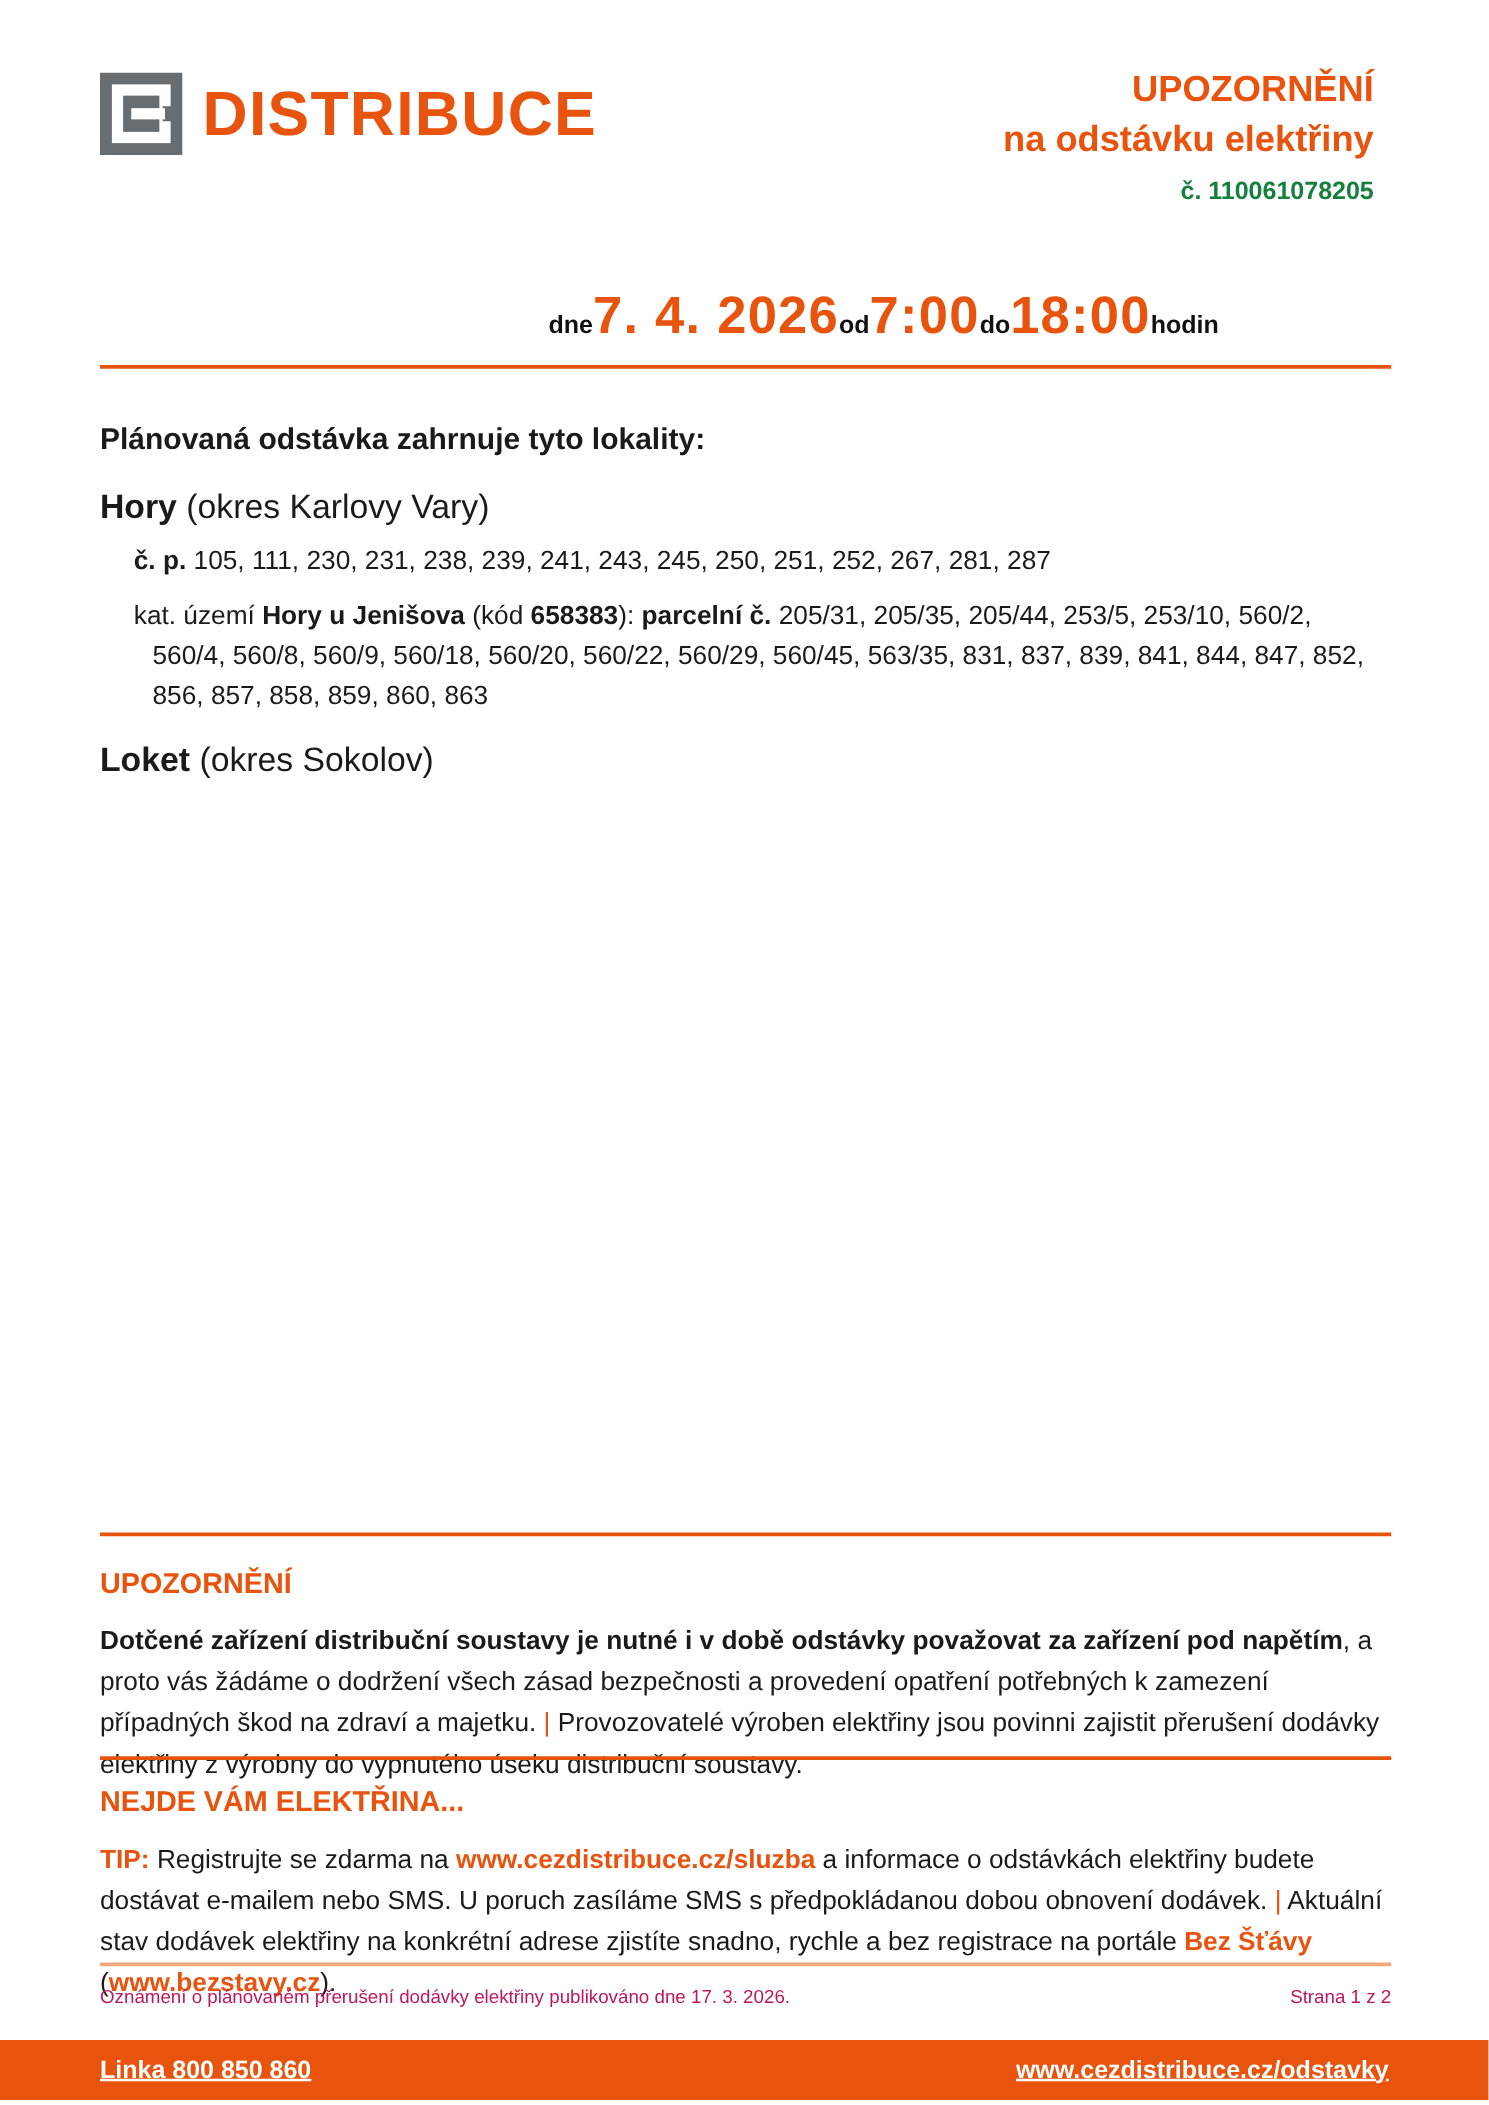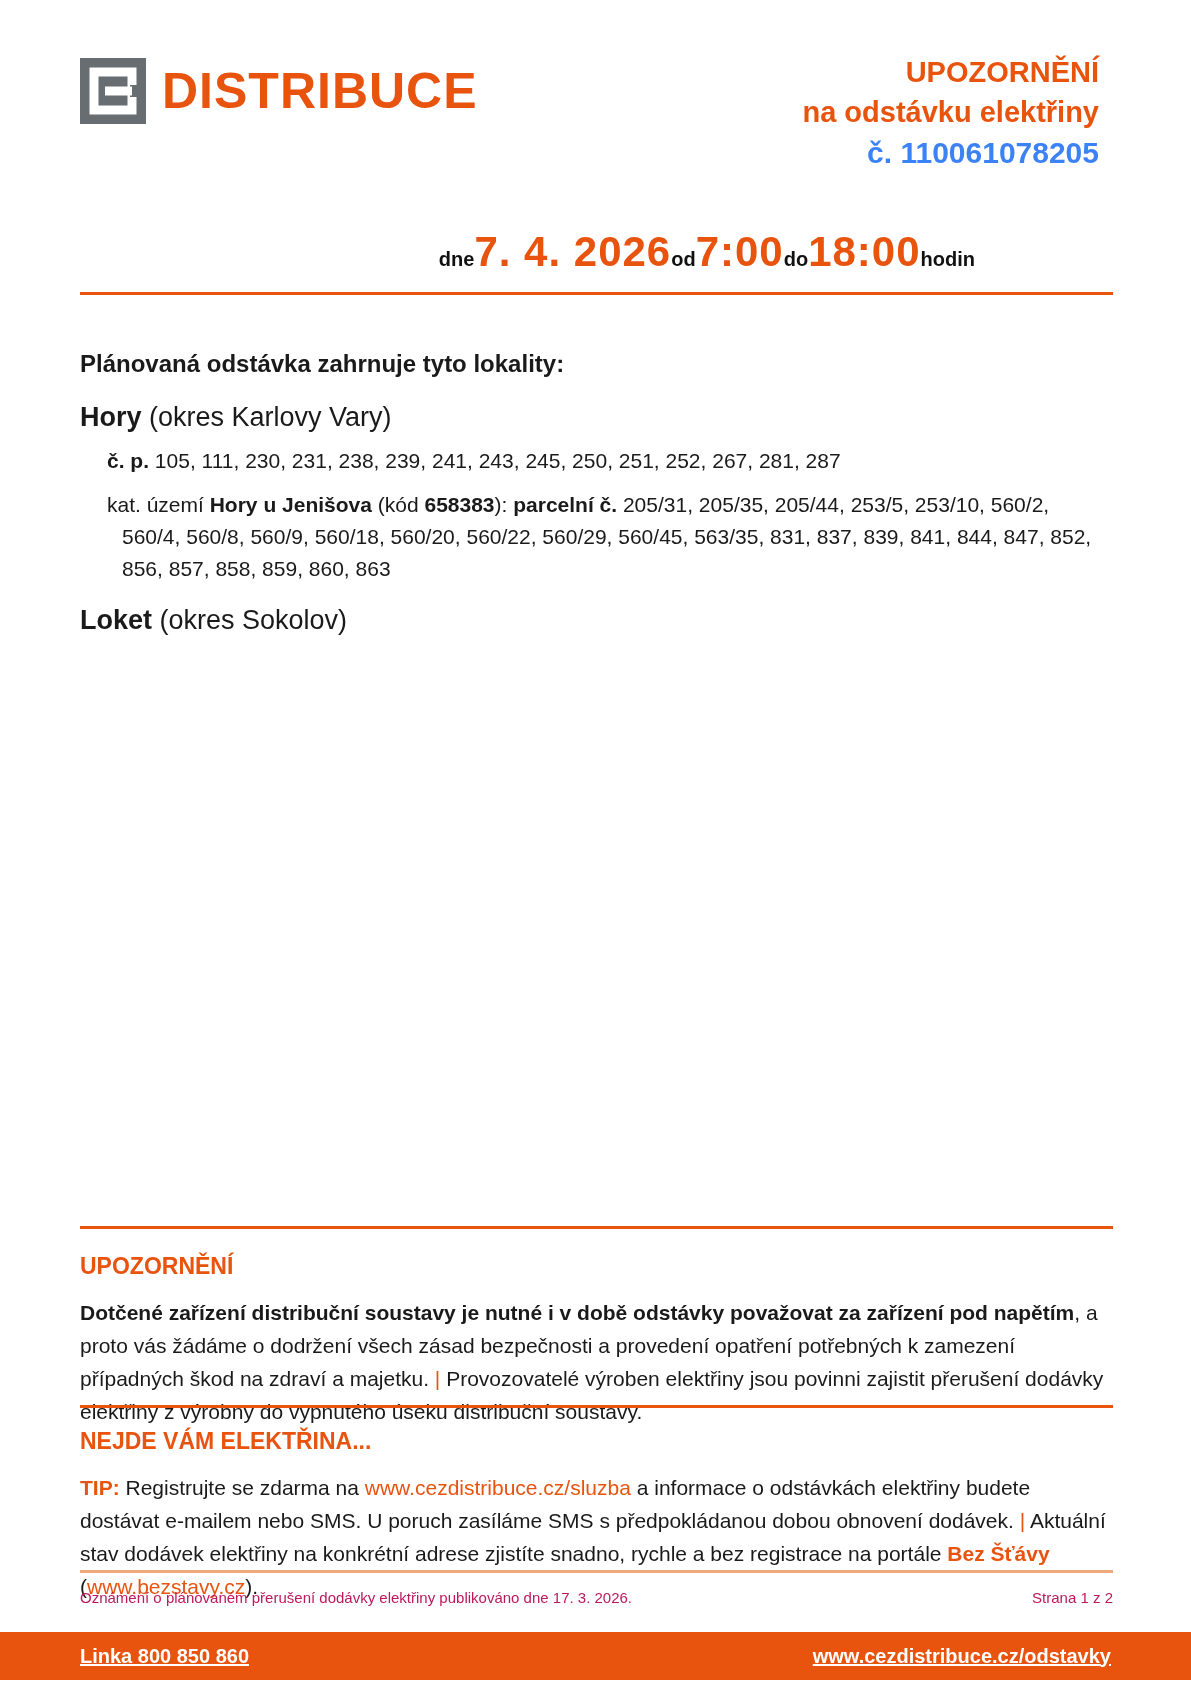--- a/index.html
+++ b/index.html
@@ -17,48 +17,48 @@
     font-family:"Liberation Sans", sans-serif;
     color:var(--ink);
     overflow:hidden;
   }
   
   .logo-row{position:absolute;left:80px;top:58px;display:flex;align-items:center;gap:16px;}
   .logo-square{width:66px;height:66px;display:block;}
   .brand{color:var(--accent);font-weight:bold;font-size:50px;letter-spacing:1px;line-height:66px;}
   .header-right{position:absolute;right:92px;top:52px;text-align:right;}
   .hr-line1,.hr-line2{color:var(--accent);font-weight:bold;font-size:29px;line-height:40px;}
-  .hr-line3{color:#3b82f6;font-weight:bold;font-size:30px;line-height:42px;}
+  .hr-line3{color:#15803d;font-weight:bold;font-size:20px;line-height:42px;}
   
   .schedule{position:absolute;left:80px;right:78px;top:228px;border-bottom:3px solid var(--accent);padding:0 0 16px 0;}
   .schedule-inner{margin-left:62px;margin-right:138px;display:flex;align-items:baseline;justify-content:flex-end;}
   .sch-label{font-size:20px;font-weight:bold;color:#111;}
   .sch-value{font-size:42px;font-weight:bold;color:var(--accent);letter-spacing:1px;}
   
   .localities{position:absolute;left:80px;right:78px;top:338px;}
-  .loc-heading{font-size:24px;font-weight:bold;margin:12px 0 24px 0;}
+  .loc-heading{font-size:24px;font-weight:bold;margin:0 0 24px 0;}
   .group{margin:0 0 20px 0;}
   .group-title{font-size:27px;margin:20px 0 12px 0;font-weight:normal;}
   .loc-line{font-size:21px;line-height:32px;margin:12px 0;padding-left:27px;}
   .loc-line.hang{padding-left:42px;text-indent:-15px;}
   
   .warning{position:absolute;left:80px;right:78px;top:1226px;border-top:3px solid var(--accent);padding-top:24px;}
   .tip{position:absolute;left:80px;right:78px;top:1405px;border-top:3px solid var(--accent);padding-top:20px;}
   .section-heading{color:var(--accent);font-size:23px;font-weight:bold;margin:0 0 16px 0;}
   .section-par{font-size:21px;line-height:33px;margin:0;}
   
   .footnote{position:absolute;left:80px;right:78px;top:1570px;border-top:3px solid var(--soft-line);
     padding-top:16px;display:flex;justify-content:space-between;font-size:15px;color:#be185d;}
   .bottombar{position:absolute;left:0;right:0;bottom:0;height:48px;background:var(--accent);
     color:#fff;display:flex;justify-content:space-between;align-items:center;padding:0 80px;
     font-weight:bold;font-size:20px;text-decoration:underline;}
   
   .b{font-weight:bold;}
   .o{color:var(--accent);}
-  .lnk{color:var(--accent);font-weight:normal;cursor:pointer;text-align:center;}
+  .lnk{color:var(--accent);font-weight:bold;cursor:pointer;text-align:center;}
 </style>
 </head>
 <body>
 
 <div class="page">
 
   <div class="logo-row">
     <svg class="logo-square" viewBox="0 0 66 66" aria-hidden="true">
       <rect x="0" y="0" width="66" height="66" fill="#676D71"></rect>
       <rect x="14" y="14" width="38" height="38" fill="none" stroke="#ffffff" stroke-width="9"></rect>

